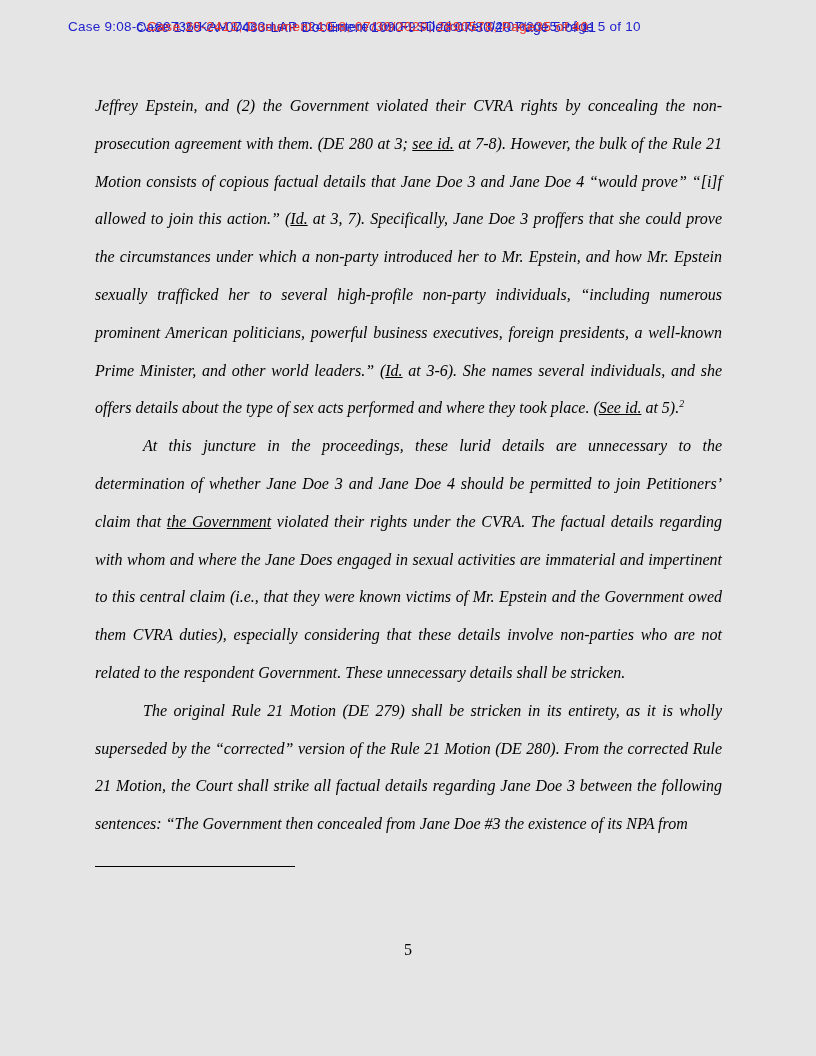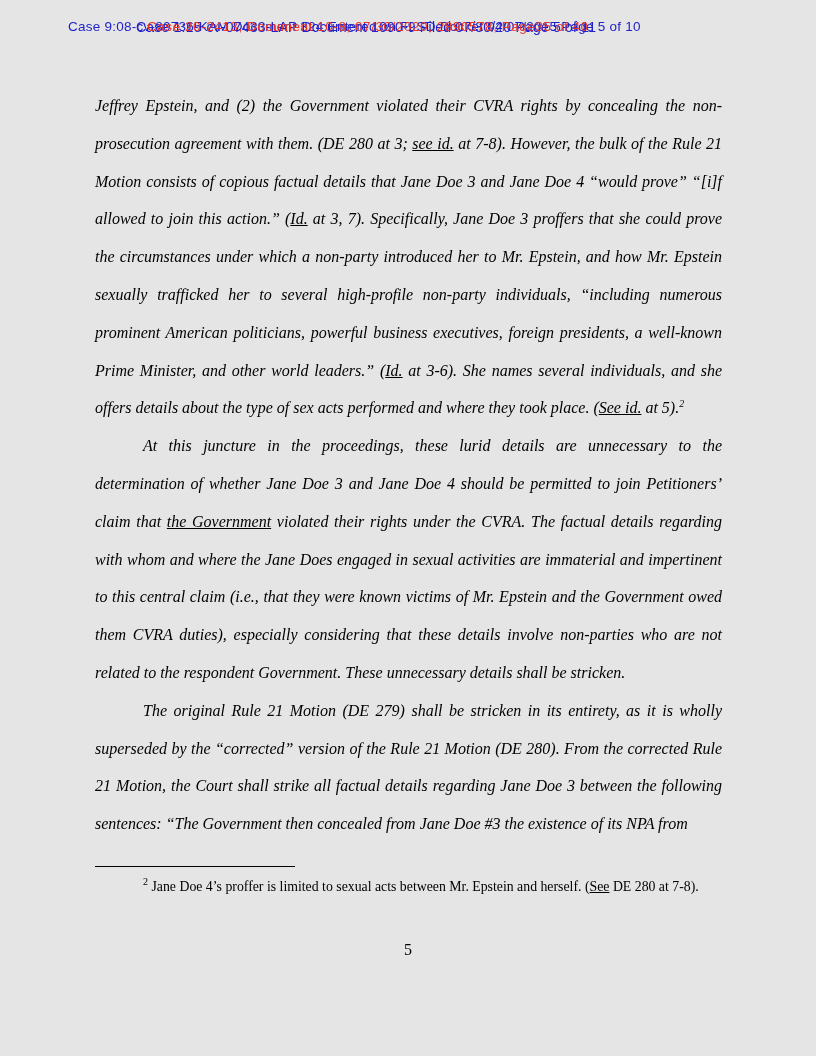--- a/index.html
+++ b/index.html
@@ -85,18 +85,17 @@
   </header>
 
   <main class="order-body">
     <p><span>Jeffrey Epstein, and (2) the Government violated their CVRA rights by concealing the non-prosecution agreement with them.  (DE 280 at 3; </span><span class="u">see id.</span><span> at 7-8).  However, the bulk of the Rule 21 Motion consists of copious factual details that Jane Doe 3 and Jane Doe 4 “would prove” “[i]f allowed to join this action.”  (</span><span class="u">Id.</span><span> at 3, 7).  Specifically, Jane Doe 3 proffers that she could prove the circumstances under which a non-party introduced her to Mr. Epstein, and how Mr. Epstein sexually trafficked her to several high-profile non-party individuals, “including numerous prominent American politicians, powerful business executives, foreign presidents, a well-known Prime Minister, and other world leaders.”  (</span><span class="u">Id.</span><span> at 3-6).  She names several individuals, and she offers details about the type of sex acts performed and where they took place.  (</span><span class="u">See id.</span><span> at 5).</span><span class="sup">2</span></p>
     <p class="indent"><span>At this juncture in the proceedings, these lurid details are unnecessary to the determination of whether Jane Doe 3 and Jane Doe 4 should be permitted to join Petitioners’ claim that </span><span class="u">the Government</span><span> violated their rights under the CVRA.  The factual details regarding with whom and where the Jane Does engaged in sexual activities are immaterial and impertinent to this central claim (i.e., that they were known victims of Mr. Epstein and the Government owed them CVRA duties), especially considering that these details involve non-parties who are not related to the respondent Government.  These unnecessary details shall be stricken.</span></p>
     <p class="indent"><span>The original Rule 21 Motion (DE 279) shall be stricken in its entirety, as it is wholly superseded by the “corrected” version of the Rule 21 Motion (DE 280).  From the corrected Rule 21 Motion, the Court shall strike all factual details regarding Jane Doe 3 between the following sentences: “The Government then concealed from Jane Doe #3 the existence of its NPA from</span></p>
   </main>
 
   <div class="footnote">
     <div class="fn-rule"></div>
-    <p class="fn-text"><span class="sup">2</span><span>  Jane Doe 4’s proffer is limited to sexual acts between Mr. Epstein and herself.  (</span><span class="u">See</span><span> DE 280 at 7-8).</span></p>
   </div>
 
   <div class="page-number">5</div>
 
 </div>
 
 </body></html>

